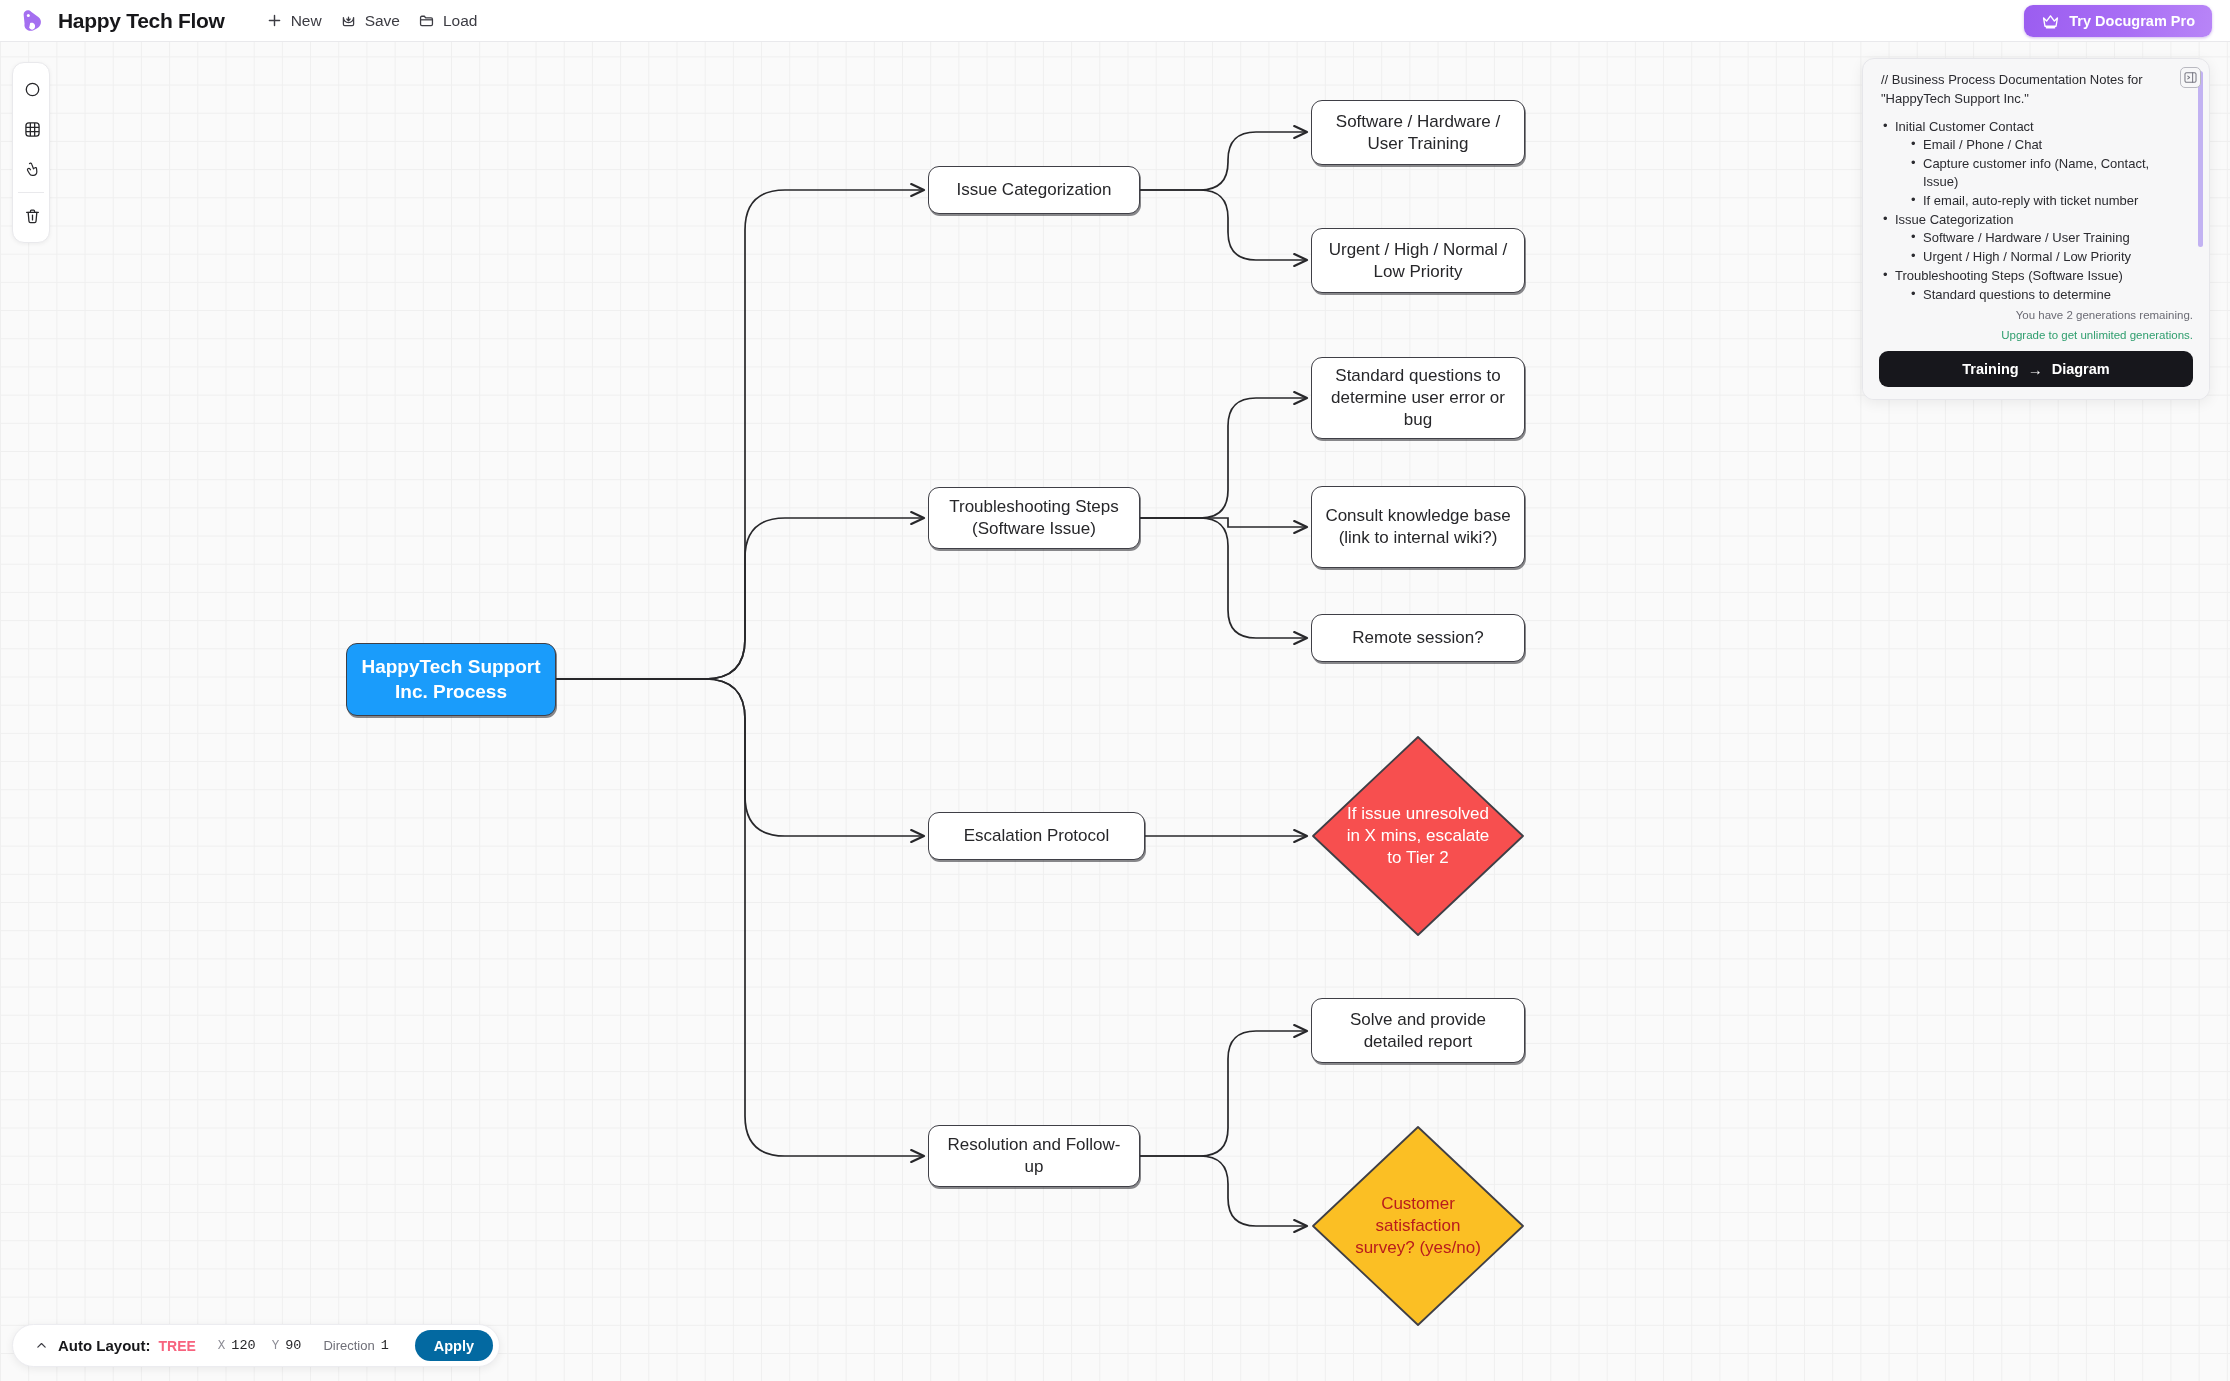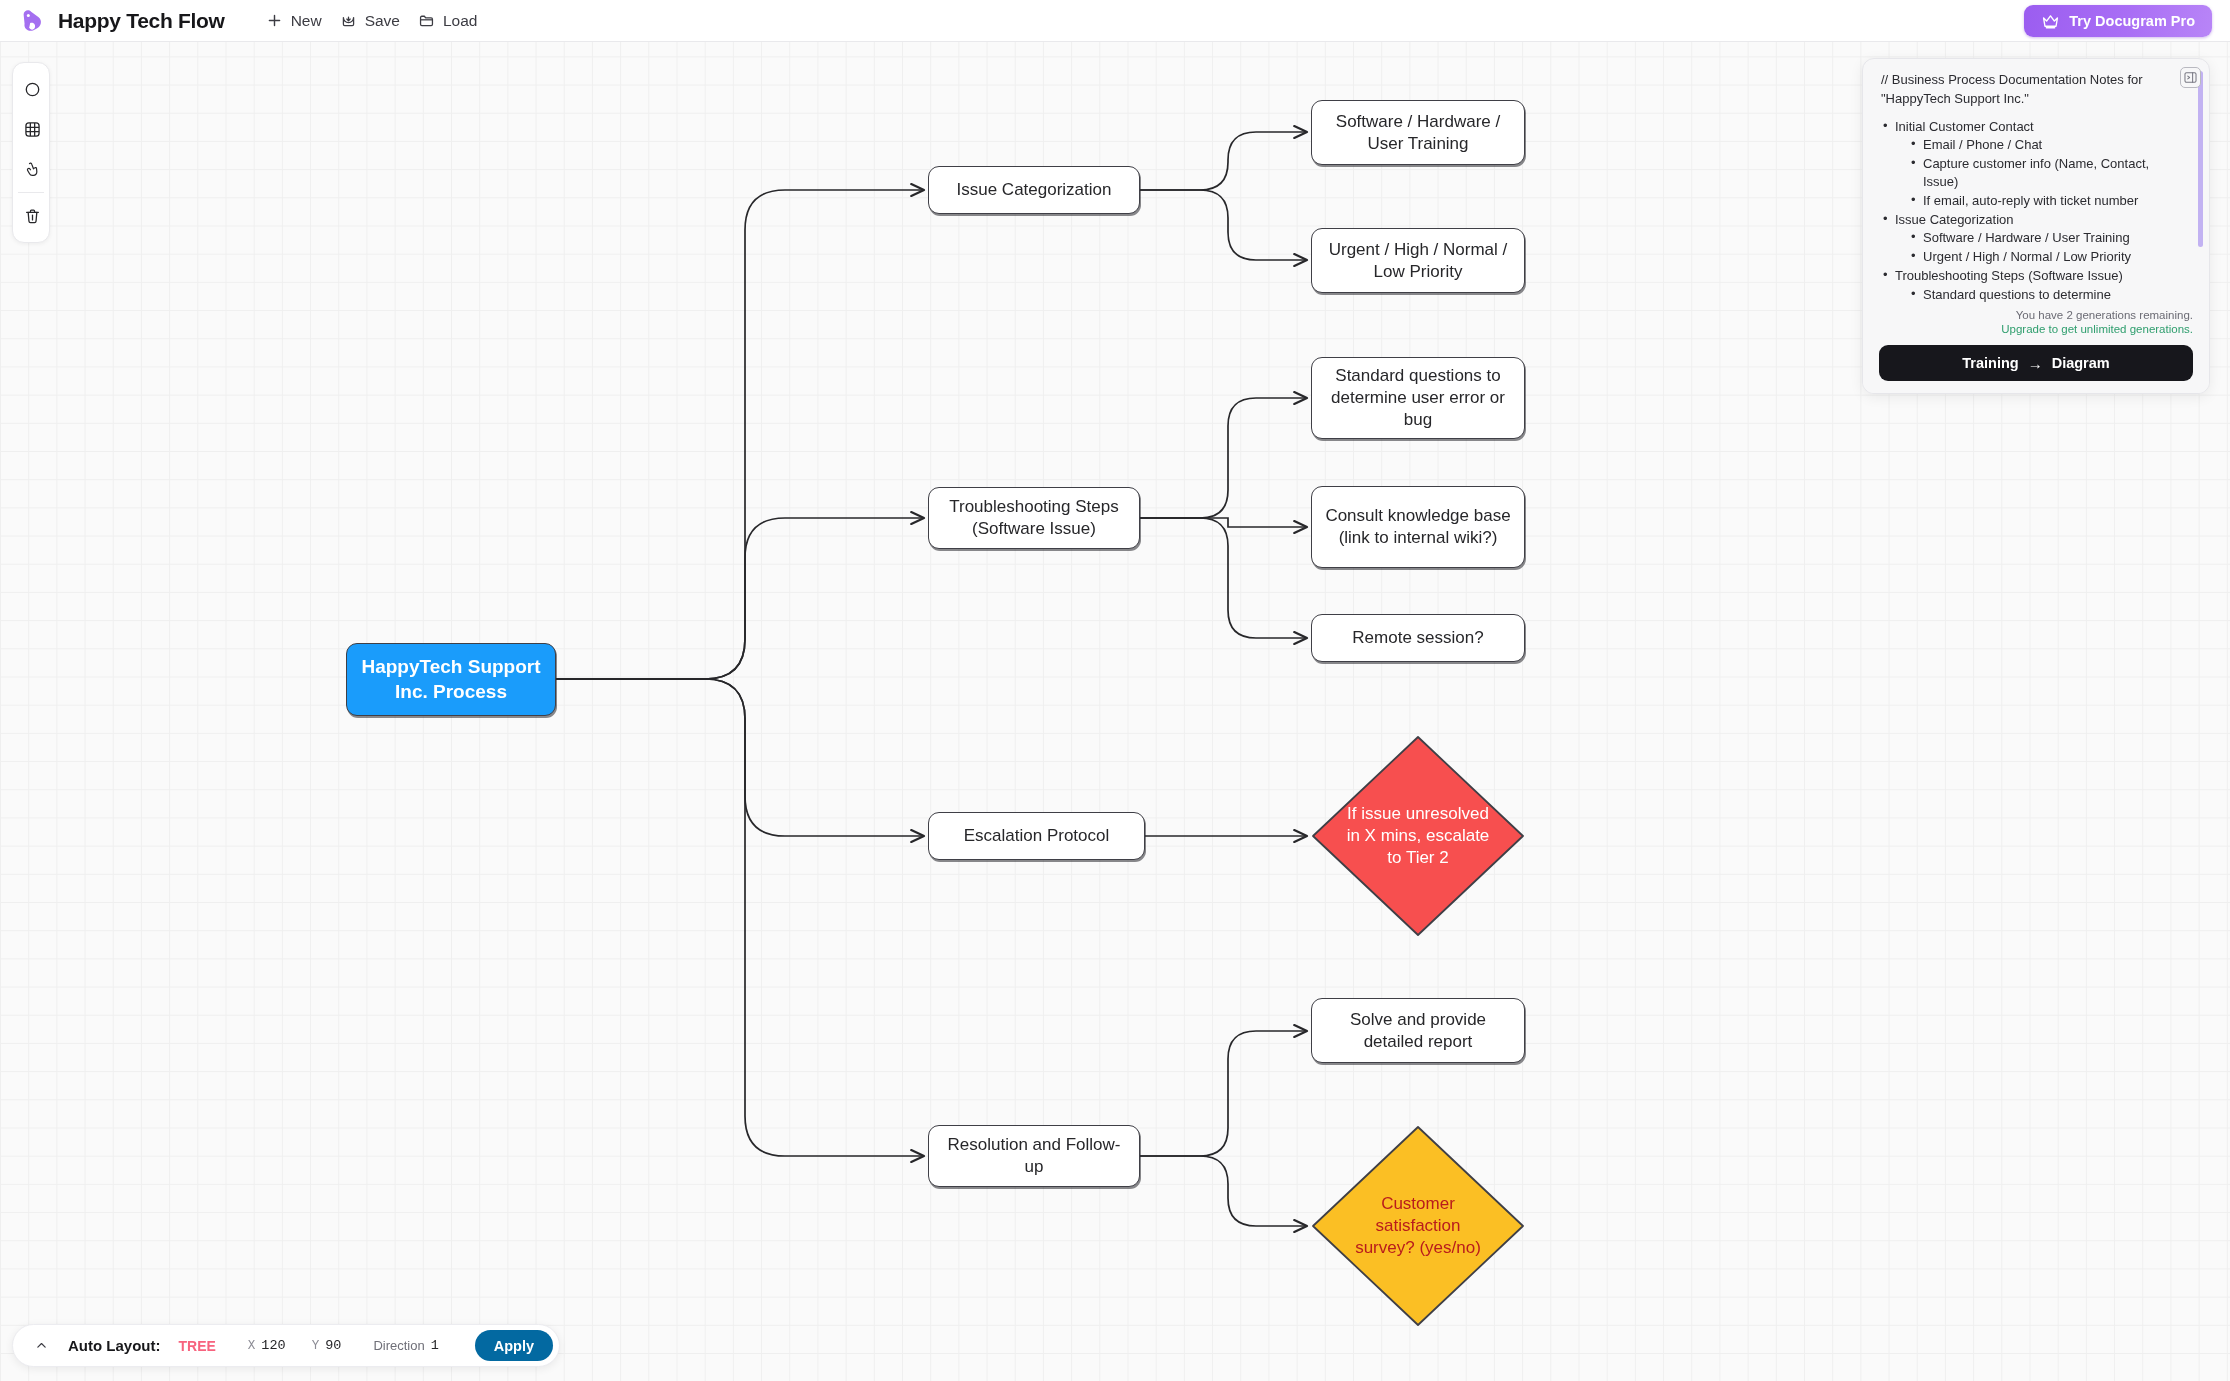--- a/index.html
+++ b/index.html
@@ -167,21 +167,21 @@
   #doc-list ul li::before {
     content: "•"; position: absolute; left: 2px; top: -1px; font-size: 13px;
   }
   #doc-foot {
     padding: 0 16px 12px 16px;
     background: #f7f7f8;
     position: relative; z-index: 4;
   }
   #gen-left {
     text-align: right; font-size: 11.5px; color: #6b6b74;
-    margin-bottom: 2px;
+    margin-bottom: 8px;
   }
   #upgrade-link {
     display: block; text-align: right;
     font-size: 11.5px; color: #2f9e6e; text-decoration: none;
     margin-bottom: 10px; cursor: pointer;
   }
   #convert-btn {
     width: 100%; height: 36px;
     background: #17171c; color: #ffffff;
     border: none; border-radius: 9px;
@@ -192,21 +192,21 @@
   #convert-btn .arr { font-weight: normal; font-size: 15px; }
 
   
   #autolayout {
     position: absolute; left: 12px; bottom: 14px;
     height: 43px;
     background: #ffffff;
     border: 1px solid #ececf0;
     border-radius: 22px;
     box-shadow: 0 2px 8px rgba(0,0,0,.07);
-    display: flex; align-items: center; gap: 12px;
+    display: flex; align-items: center; gap: 2px;
     padding: 0 6px 0 22px;
     z-index: 30;
   }
   #al-caret { margin-right: 8px; cursor: pointer; display: flex; }
   #al-title { font-size: 15px; font-weight: bold; color: #18181b; white-space: nowrap; }
   #al-mode { font-size: 14px; font-weight: bold; color: #f7637e; margin-left: 6px; cursor: pointer; }
   .al-field { display: flex; align-items: center; gap: 6px; margin-left: 20px; }
   .al-key { font-size: 12.5px; color: #8b8b94; font-family: "Liberation Mono", monospace; }
   .al-val {
     font-size: 13.5px; color: #27272a;

